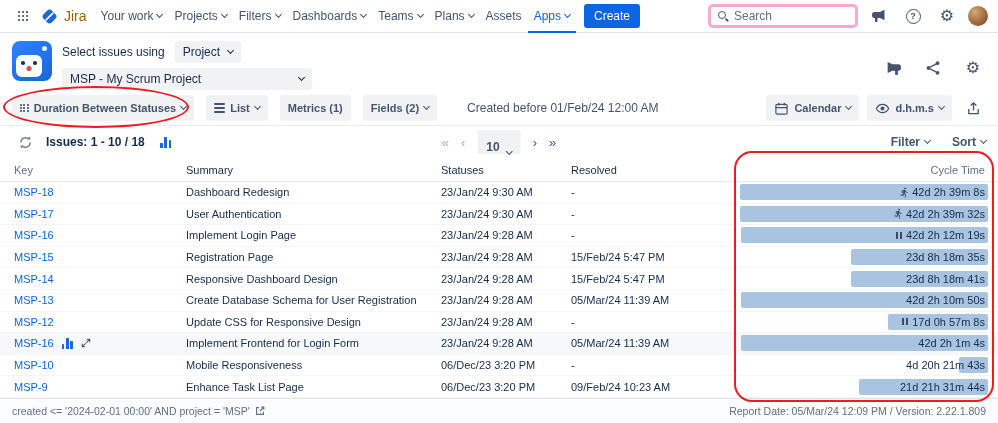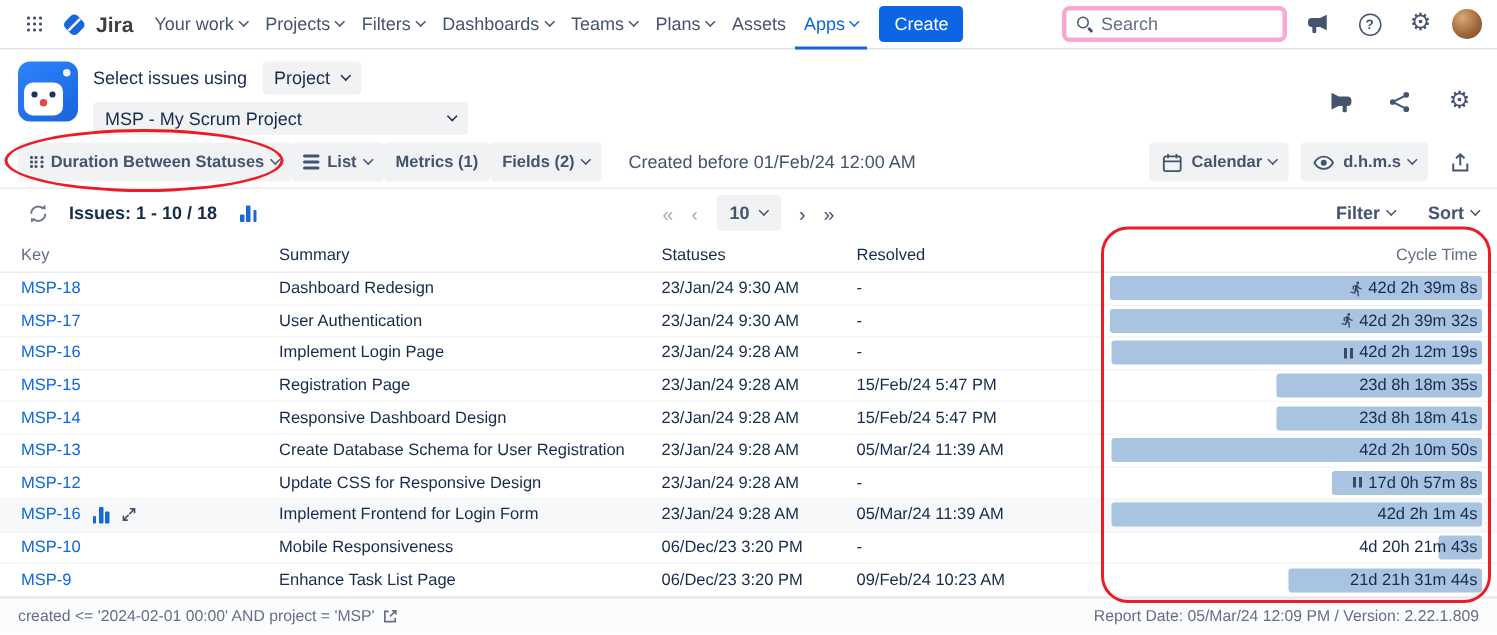--- a/index.html
+++ b/index.html
@@ -22,21 +22,21 @@
 
   
   .topnav{height:33px;flex:none;display:flex;align-items:center;justify-content:space-between;
     padding:0 10px;border-bottom:1px solid #E0E2E6}
   .nav-left{display:flex;align-items:center;height:100%}
   .icon-btn{display:inline-flex;align-items:center;justify-content:center;width:26px;height:26px;color:var(--muted);border-radius:4px}
   .grid9{display:grid;grid-template-columns:repeat(3,2.6px);grid-auto-rows:2.6px;gap:1.4px}
   .grid9 i{background:currentColor;border-radius:0.8px}
   .brand{display:flex;align-items:center;gap:5px;margin:0 8px 0 4px}
   .brand svg{width:19px;height:19px}
-  .brand-name{font-size:14px;font-weight:700;color:#404040}
+  .brand-name{font-size:14px;font-weight:400;color:#a16207}
   .primary-nav{display:flex;align-items:center;height:100%}
   .nav-item{height:33px;display:flex;align-items:center;gap:4px;padding:0 6px;
     font-size:12px;font-weight:500;color:var(--muted)}
   .nav-item.active{color:var(--accent);box-shadow:inset 0 -2px 0 var(--accent)}
   .chev{width:5px;height:5px;border-right:1.5px solid currentColor;border-bottom:1.5px solid currentColor;
     display:inline-block;flex:none;transform:rotate(45deg);margin-top:-3px}
   .create-btn{background:var(--accent);color:#fff;border-radius:3px;height:24px;padding:0 10px;
     font-size:12px;font-weight:500;margin-left:8px}
   .nav-right{display:flex;align-items:center;gap:8px}
   .search-box{display:flex;align-items:center;gap:5px;width:150px;height:24px;
@@ -68,41 +68,41 @@
   .selectors{margin-left:10px;display:flex;flex-direction:column;gap:5px}
   .sel-row{display:flex;align-items:center;gap:10px}
   .sel-label{font-size:12px;color:var(--ink)}
   .chip-select{background:var(--chip);border-radius:3px;height:22px;padding:0 8px;
     display:inline-flex;align-items:center;gap:8px;font-size:12px;color:var(--ink)}
   .chip-select.wide{width:250px;justify-content:space-between}
   .header-actions{margin-left:auto;display:flex;align-items:center;gap:14px;color:var(--muted);padding-top:14px}
   .header-actions svg,.toolbar svg{display:block}
 
   
-  .toolbar{flex:none;height:35px;display:flex;align-items:center;gap:0;padding:0 12px;
+  .toolbar{flex:none;height:35px;display:flex;align-items:center;gap:12px;padding:0 12px;
     border-bottom:1px solid #EBECF0}
   .tbtn{background:var(--chip);border-radius:3px;height:26px;padding:0 8px;
     display:inline-flex;align-items:center;gap:5px;font-size:11px;font-weight:600;color:var(--muted)}
   .created-filter{margin-left:18px;font-size:12px;font-weight:500;color:var(--muted)}
   .toolbar-right{margin-left:auto;display:flex;align-items:center;gap:8px}
   .list-icon{display:inline-flex;flex-direction:column;gap:2.4px;width:11px}
   .list-icon i{height:1.8px;background:currentColor;border-radius:1px}
 
   
   .listbar{flex:none;height:32px;display:flex;align-items:center;gap:8px;padding:0 12px;position:relative}
   .refresh-btn{color:#6B778C}
   .issues-count{font-size:12px;font-weight:600;color:var(--ink)}
   .bars{display:inline-flex;align-items:flex-end;gap:1.6px;height:11px}
   .bars i{width:2.6px;background:#1868DB;border-radius:0.6px}
   .bars i:nth-child(1){height:5px}.bars i:nth-child(2){height:11px}.bars i:nth-child(3){height:8px}
   .pager{position:absolute;left:50%;transform:translateX(-50%);display:flex;align-items:center;gap:12px}
   .pg-arrow{font-size:13px;color:var(--muted);line-height:1}
   .pg-arrow.disabled{color:#A5ADBA}
   .pagesize{background:var(--chip);border-radius:3px;height:24px;padding:0 9px;
-    display:inline-flex;align-items:center;gap:7px;font-size:12px;font-weight:700;color:var(--muted)}
+    display:inline-flex;align-items:flex-end;gap:7px;font-size:12px;font-weight:700;color:var(--muted)}
   .listbar-right{margin-left:auto;display:flex;align-items:center;gap:22px}
   .txt-btn{display:inline-flex;align-items:center;gap:5px;font-size:12px;font-weight:600;color:var(--muted)}
 
   
   .table{flex:none}
   .thead{height:24px;display:flex;align-items:center;font-size:11px;color:var(--soft);
     border-bottom:1px solid #E9EBEE}
   .col{flex:none}
   .col-key{width:186px;padding-left:14px;display:flex;align-items:center;gap:8px}
   .col-summary{width:255px}

